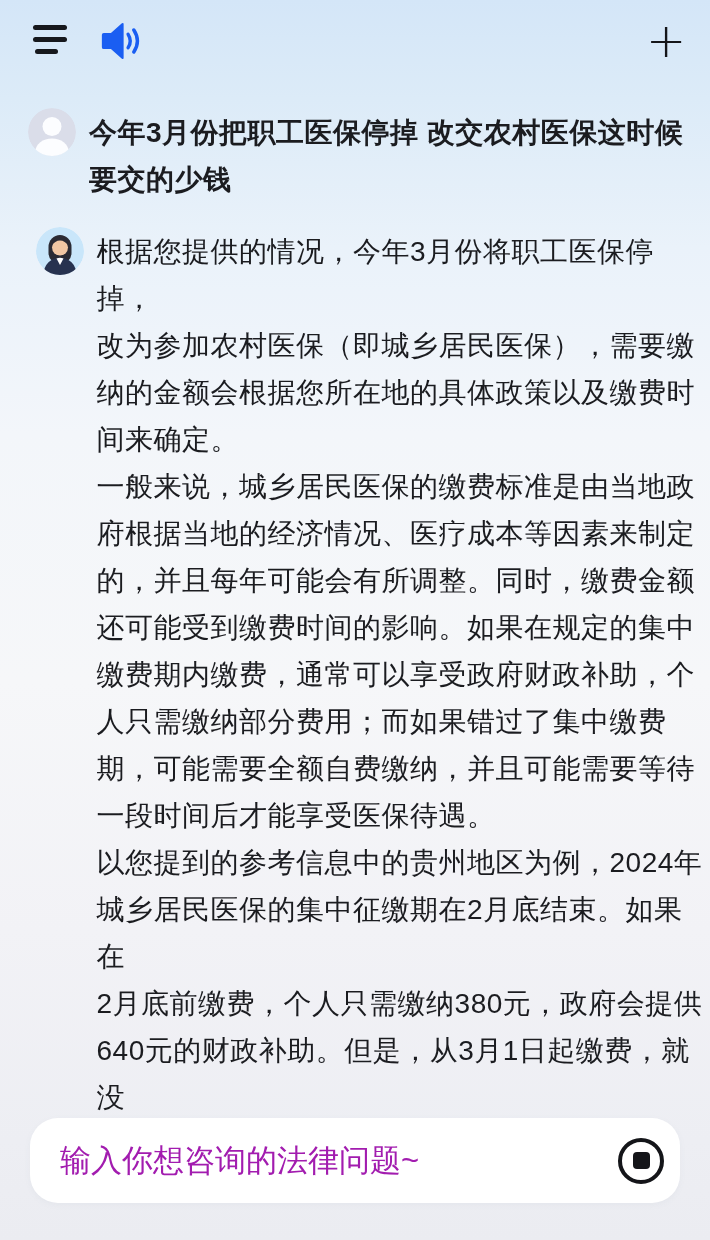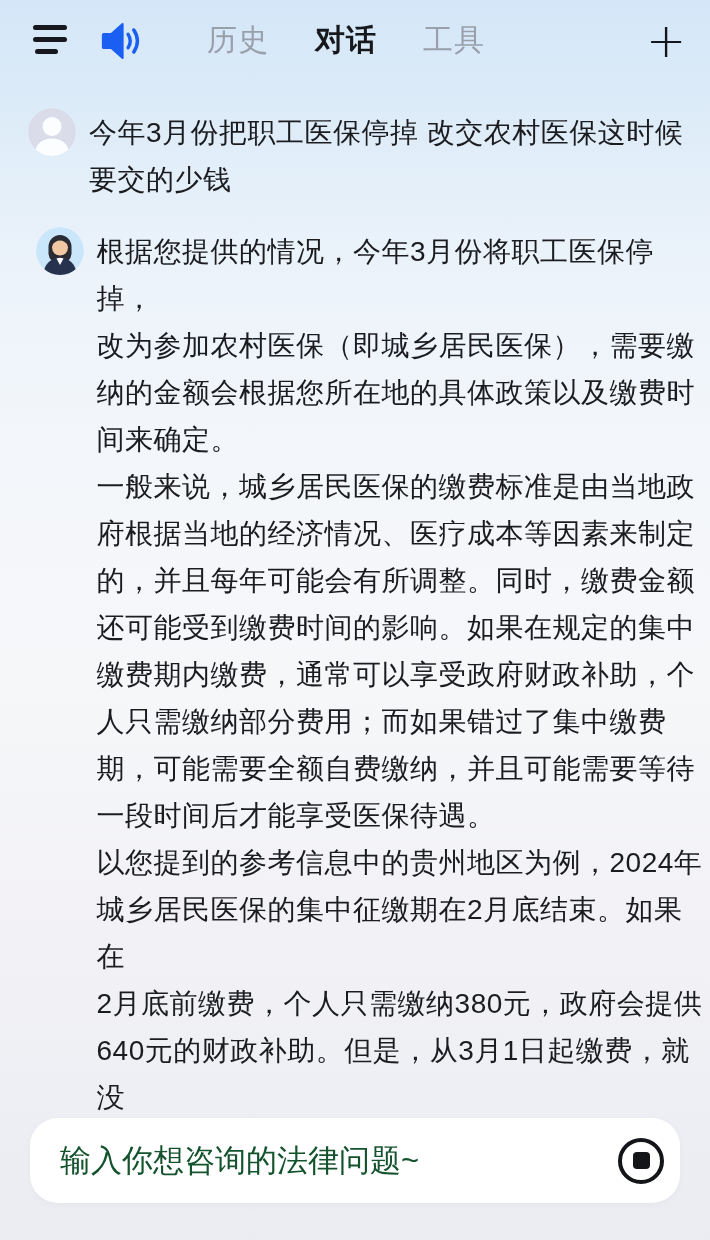--- a/index.html
+++ b/index.html
@@ -18,25 +18,25 @@
   .tabbar{position:absolute;left:207px;top:0;height:80px;display:flex;align-items:center;gap:46px;}
   .tab{font-size:30px;color:#99a0ac;letter-spacing:1px;cursor:pointer;}
   .tab.active{color:#17181c;font-weight:700;}
   .plus-btn{position:absolute;right:16px;top:8px;width:56px;height:62px;background:none;border:none;font-size:48px;font-weight:100;color:#15161a;line-height:62px;text-align:center;cursor:pointer;font-family:"DejaVu Sans",sans-serif;}
   
   .chat{position:absolute;top:80px;left:0;right:0;padding:28px 0 0 28px;}
   .msg{display:flex;align-items:flex-start;}
   .msg + .msg{margin-top:24px;justify-content:center;}
   .avatar{width:48px;height:48px;border-radius:50%;flex:none;margin-right:13px;overflow:hidden;}
   .msg-text{width:606px;font-size:28px;line-height:47px;letter-spacing:.5px;white-space:pre-line;padding-top:1px;color:#1b1c20;}
-  .msg-text.user{font-weight:400;}
+  .msg-text.user{font-weight:700;}
   .cursor{display:inline-block;width:11px;height:31px;background:#2456f0;transform:skewX(-14deg);margin-left:6px;vertical-align:-4px;border-radius:1px;}
   
   .input-bar{position:absolute;left:30px;bottom:37px;width:650px;height:85px;background:#ffffff;border-radius:28px;box-sizing:border-box;display:flex;align-items:center;padding:0 16px 0 30px;box-shadow:0 2px 6px rgba(120,130,150,.06);}
-  .placeholder{flex:1;color:#14532d;font-size:31px;}
+  .placeholder{flex:1;color:#a21caf;font-size:31px;}
   .stop-btn{width:46px;height:46px;border-radius:50%;border:4px solid #141519;background:transparent;box-sizing:border-box;display:flex;align-items:center;justify-content:center;padding:0;cursor:pointer;flex:none;}
   .stop-square{width:17px;height:17px;background:#141519;border-radius:4px;}
 </style>
 </head>
 <body>
 
 <div class="screen">
 
   <header class="topbar">
     <button class="menu-btn">
@@ -48,25 +48,20 @@
     <button class="speaker-btn">
       <span>
         <svg width="46" height="42" viewBox="0 0 48 44">
           <path d="M5 15.5 q0-2 2-2 h7.5 L26 3.5 q1.8-1.3 1.8 1 v35 q0 2.3-1.8 1 L14.5 30.5 H7 q-2 0-2-2 z" fill="#1a5ef2"></path>
           <path d="M32.5 15 q4.5 7 0 14" stroke="#1a5ef2" stroke-width="3.6" fill="none" stroke-linecap="round"></path>
           <path d="M38.5 10.5 q7.5 11.5 0 23" stroke="#1a5ef2" stroke-width="3.6" fill="none" stroke-linecap="round"></path>
         </svg>
       </span>
     </button>
 
-    <nav class="tabbar">
-      <div class="tab">历史</div>
-      <div class="tab active">对话</div>
-      <div class="tab">工具</div>
-    </nav>
 
     <button class="plus-btn">
       <span>+</span>
     </button>
   </header>
 
   <main class="chat">
 
     <div class="msg">
       <div class="avatar">

